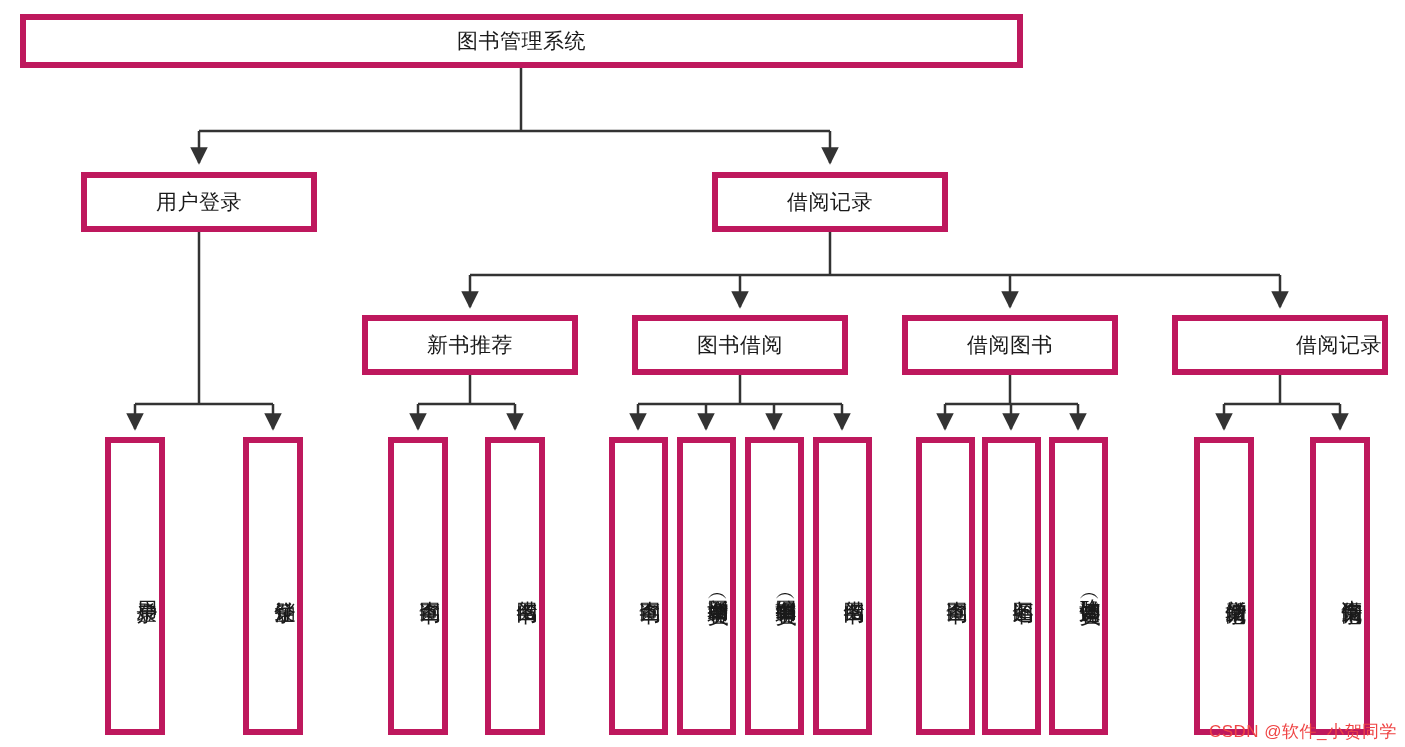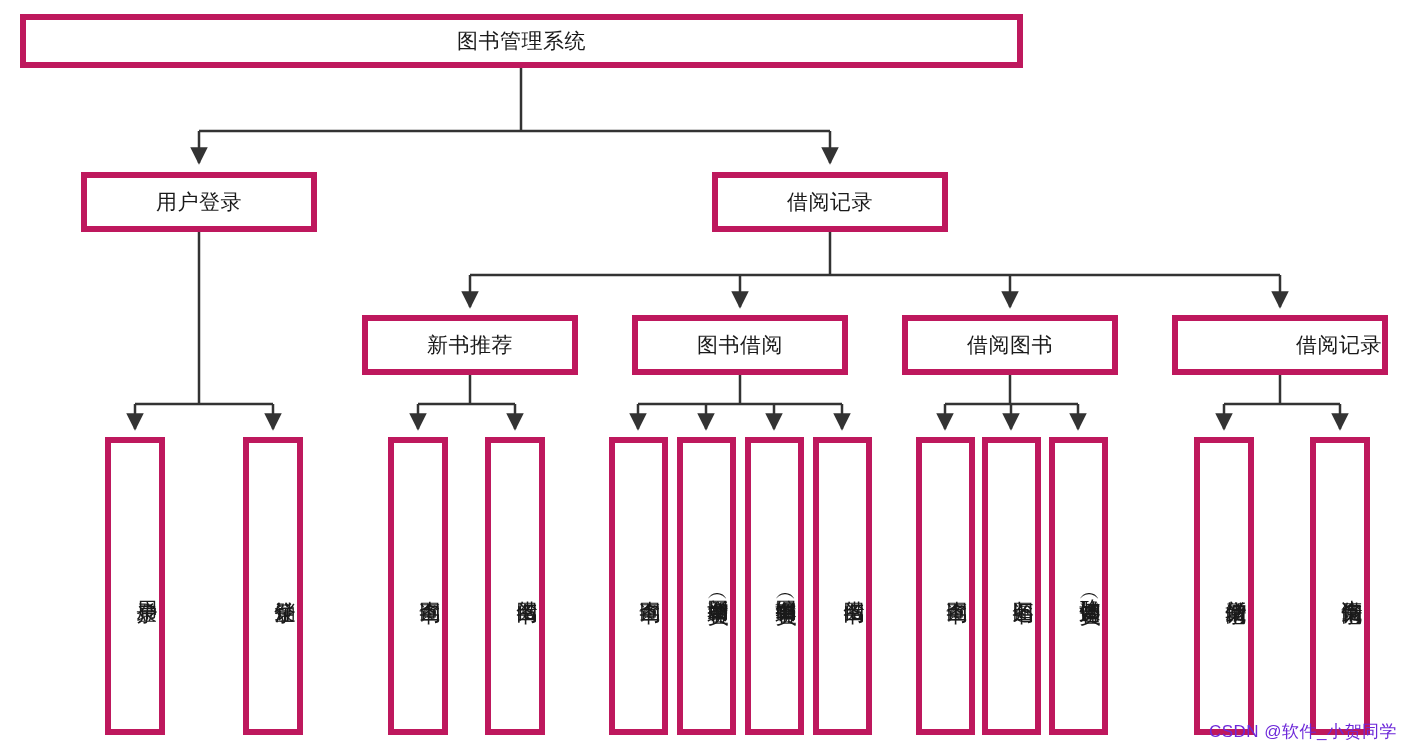--- a/index.html
+++ b/index.html
@@ -50,21 +50,21 @@
     top: 0;
     width: 1405px;
     height: 747px;
     pointer-events: none;
   }
   .watermark {
     position: absolute;
     right: 8px;
     bottom: 4px;
     font-size: 17px;
-    color: #6d28d9;
+    color: #ef4444;
     white-space: nowrap;
     letter-spacing: 0.5px;
     text-align: right;
   }
 </style>
 </head>
 <body>
 
 <div id="canvas">
 

